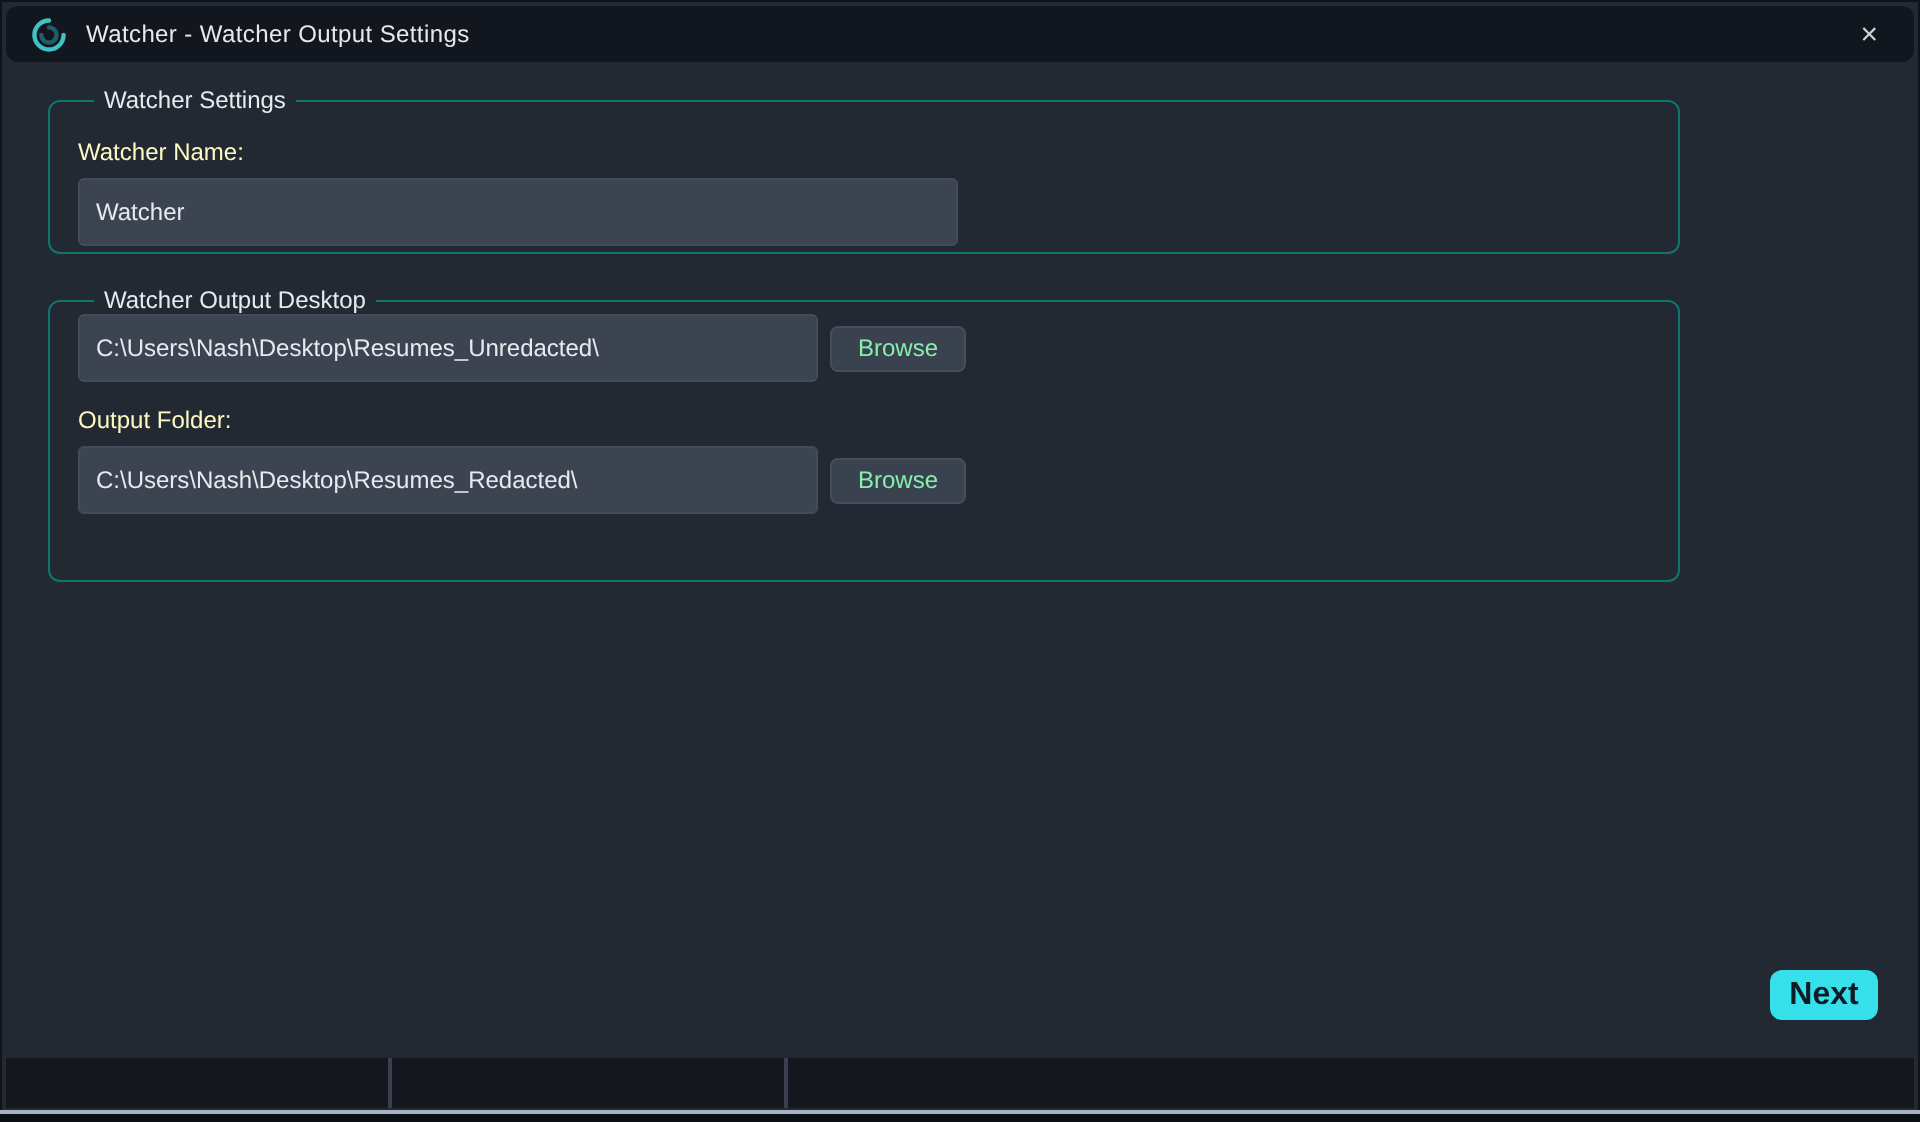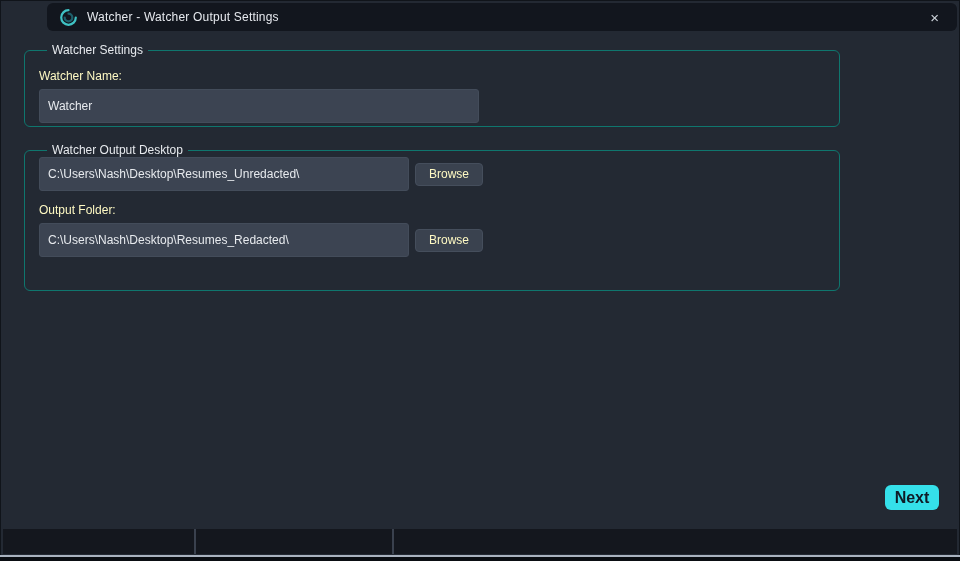--- a/index.html
+++ b/index.html
@@ -15,21 +15,20 @@
     background: #232933;
     box-shadow: inset 0 0 0 1px #10141a;
   }
   
   .titlebar {
     position: absolute; left: 3px; right: 3px; top: 3px; height: 28px;
     background: #12161e;
     border-radius: 6px;
     display: flex; align-items: center;
     padding: 0 12px;
-    margin-left: 44px;
   }
   .app-icon { width: 19px; height: 19px; margin-right: 9px; flex: 0 0 auto; }
   .title-text { font-size: 12px; color: #e6e9ee; letter-spacing: .2px; }
   .close-btn {
     margin-left: auto;
     color: #cdd3da; font-size: 15px; line-height: 1;
     padding: 2px 6px; cursor: default; user-select: none;
   }
   
   .content {
@@ -68,21 +67,21 @@
   .name-input { width: 440px; }
   .path-input { width: 370px; }
   .input-row { display: flex; align-items: center; }
   .browse-btn {
     margin-left: 6px;
     height: 23px;
     padding: 0 13px;
     background: #3a424f;
     border: 1px solid #454e5c;
     border-radius: 4px;
-    color: #fef9c3;
+    color: #86efac;
     font-size: 12px;
     font-family: "Liberation Sans", "DejaVu Sans", sans-serif;
     cursor: pointer;
   }
   .next-btn {
     position: absolute;
     right: 18px; top: 454px;
     width: 54px; height: 25px;
     background: #35e0ea;
     border: none; border-radius: 6px;

